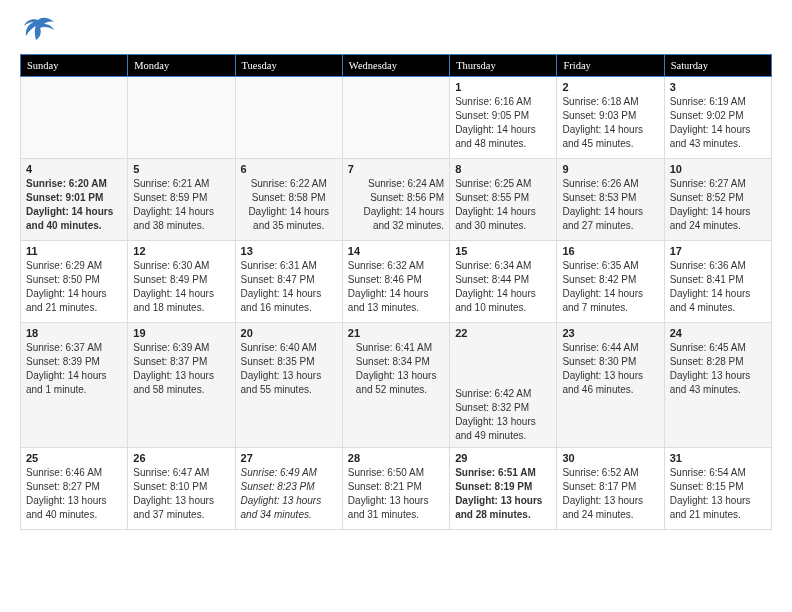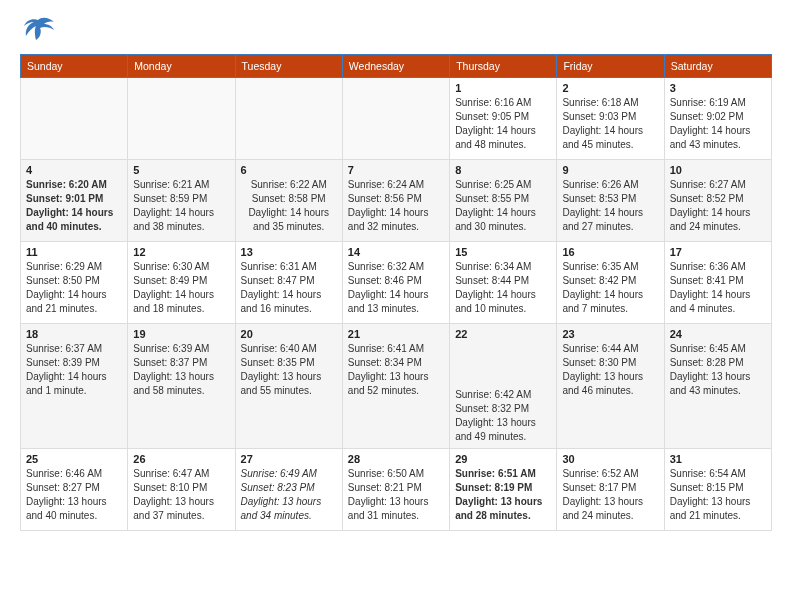--- a/index.html
+++ b/index.html
@@ -42,26 +42,27 @@
     .location {
       font-size: 14px;
       color: #555;
     }
     .calendar {
       width: 100%;
       border-collapse: collapse;
       font-size: 10.5px;
     }
     .calendar th {
-      background-color: #c2410c;
+      background-color: #000000;
       color: #fff;
       padding: 5px 6px;
       text-align: left;
       font-weight: normal;
       border: 1px solid #3a7abf;
+      font-family: Liberation Serif, serif;
     }
     .calendar td {
       border: 1px solid #ddd;
       vertical-align: top;
       padding: 4px 5px;
       width: calc(100% / 7);
       height: 82px;
       background: #fff;
     }
     .calendar td.empty {
@@ -161,21 +162,21 @@
           </td>
           <td>
             <div class="day-number">6</div>
             <div class="day-info" style="white-space: pre-line; text-align: center;">Sunrise: 6:22 AM
 Sunset: 8:58 PM
 Daylight: 14 hours
 and 35 minutes.</div>
           </td>
           <td>
             <div class="day-number">7</div>
-            <div class="day-info" style="white-space: pre-line;">Sunrise: 6:24 AM
+            <div class="day-info" style="white-space: pre-line; text-align: right;">Sunrise: 6:24 AM
 Sunset: 8:56 PM
 Daylight: 14 hours
 and 32 minutes.</div>
           </td>
           <td>
             <div class="day-number">8</div>
             <div class="day-info" style="white-space: pre-line;">Sunrise: 6:25 AM
 Sunset: 8:55 PM
 Daylight: 14 hours
 and 30 minutes.</div>
@@ -263,21 +264,21 @@
           </td>
           <td>
             <div class="day-number">20</div>
             <div class="day-info" style="white-space: pre-line;">Sunrise: 6:40 AM
 Sunset: 8:35 PM
 Daylight: 13 hours
 and 55 minutes.</div>
           </td>
           <td>
             <div class="day-number">21</div>
-            <div class="day-info" style="white-space: pre-line;">Sunrise: 6:41 AM
+            <div class="day-info" style="white-space: pre-line; margin-left: 8px;">Sunrise: 6:41 AM
 Sunset: 8:34 PM
 Daylight: 13 hours
 and 52 minutes.</div>
           </td>
           <td>
             <div class="day-number">22</div>
             <div class="day-info" style="white-space: pre-line; margin-top: 48px;">Sunrise: 6:42 AM
 Sunset: 8:32 PM
 Daylight: 13 hours
 and 49 minutes.</div>

